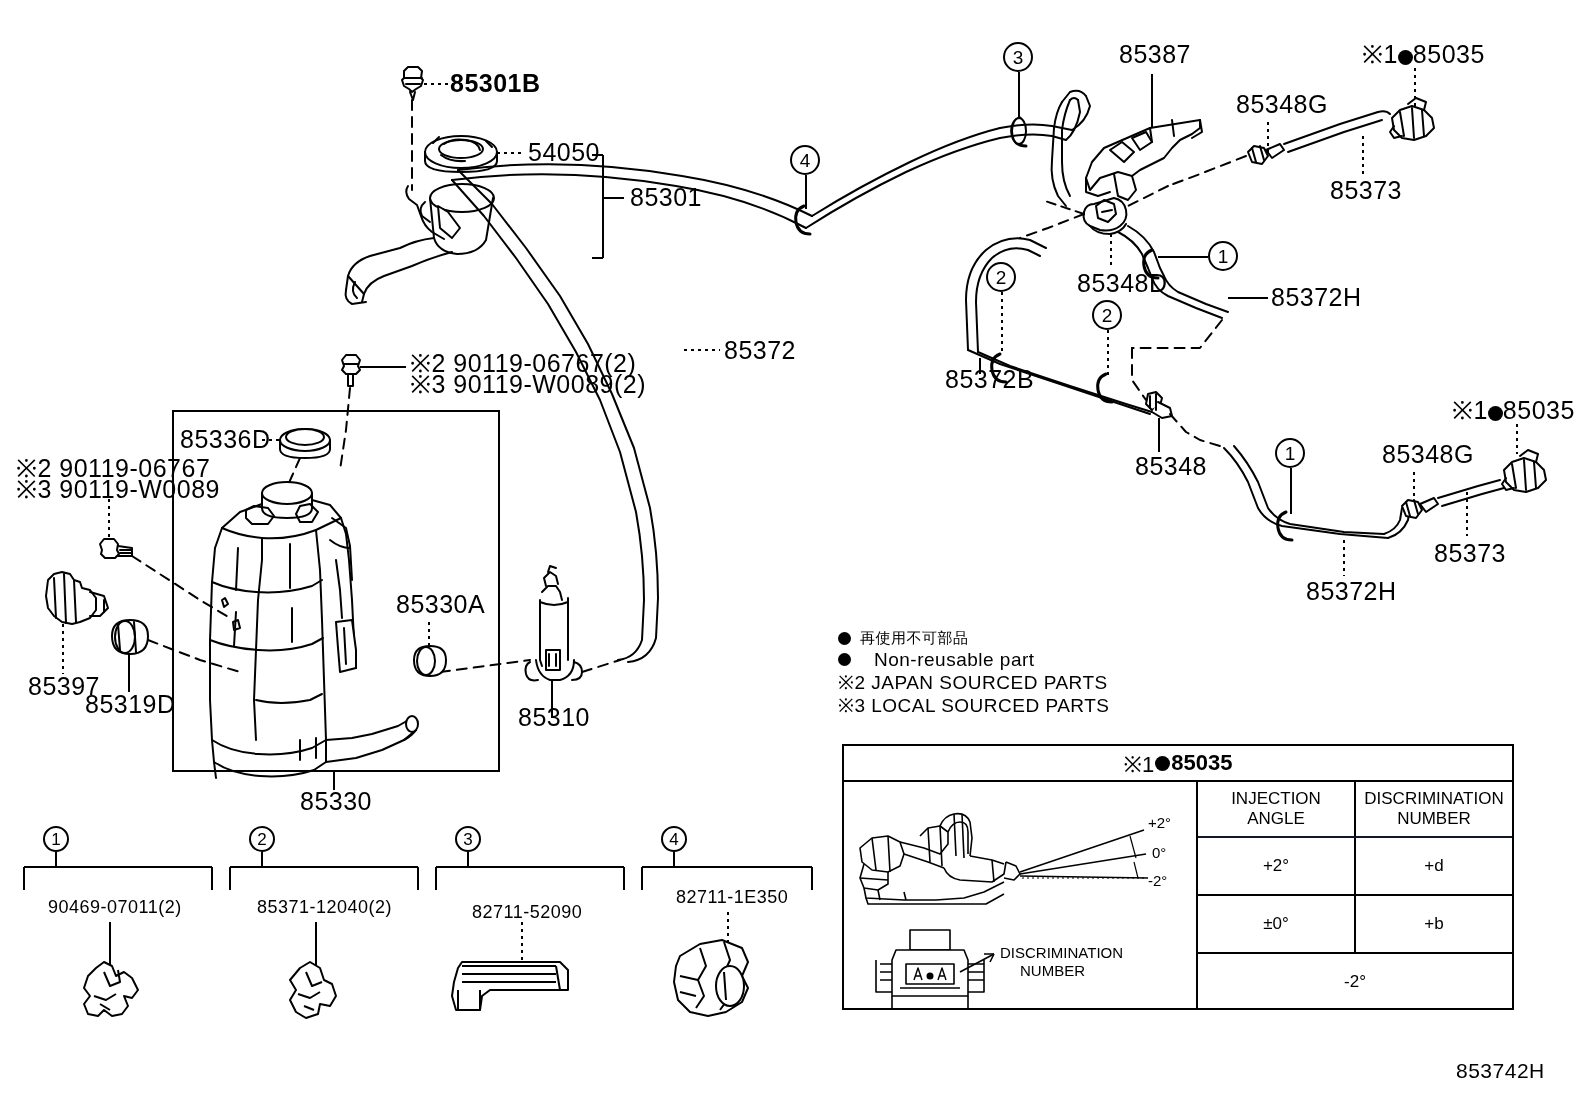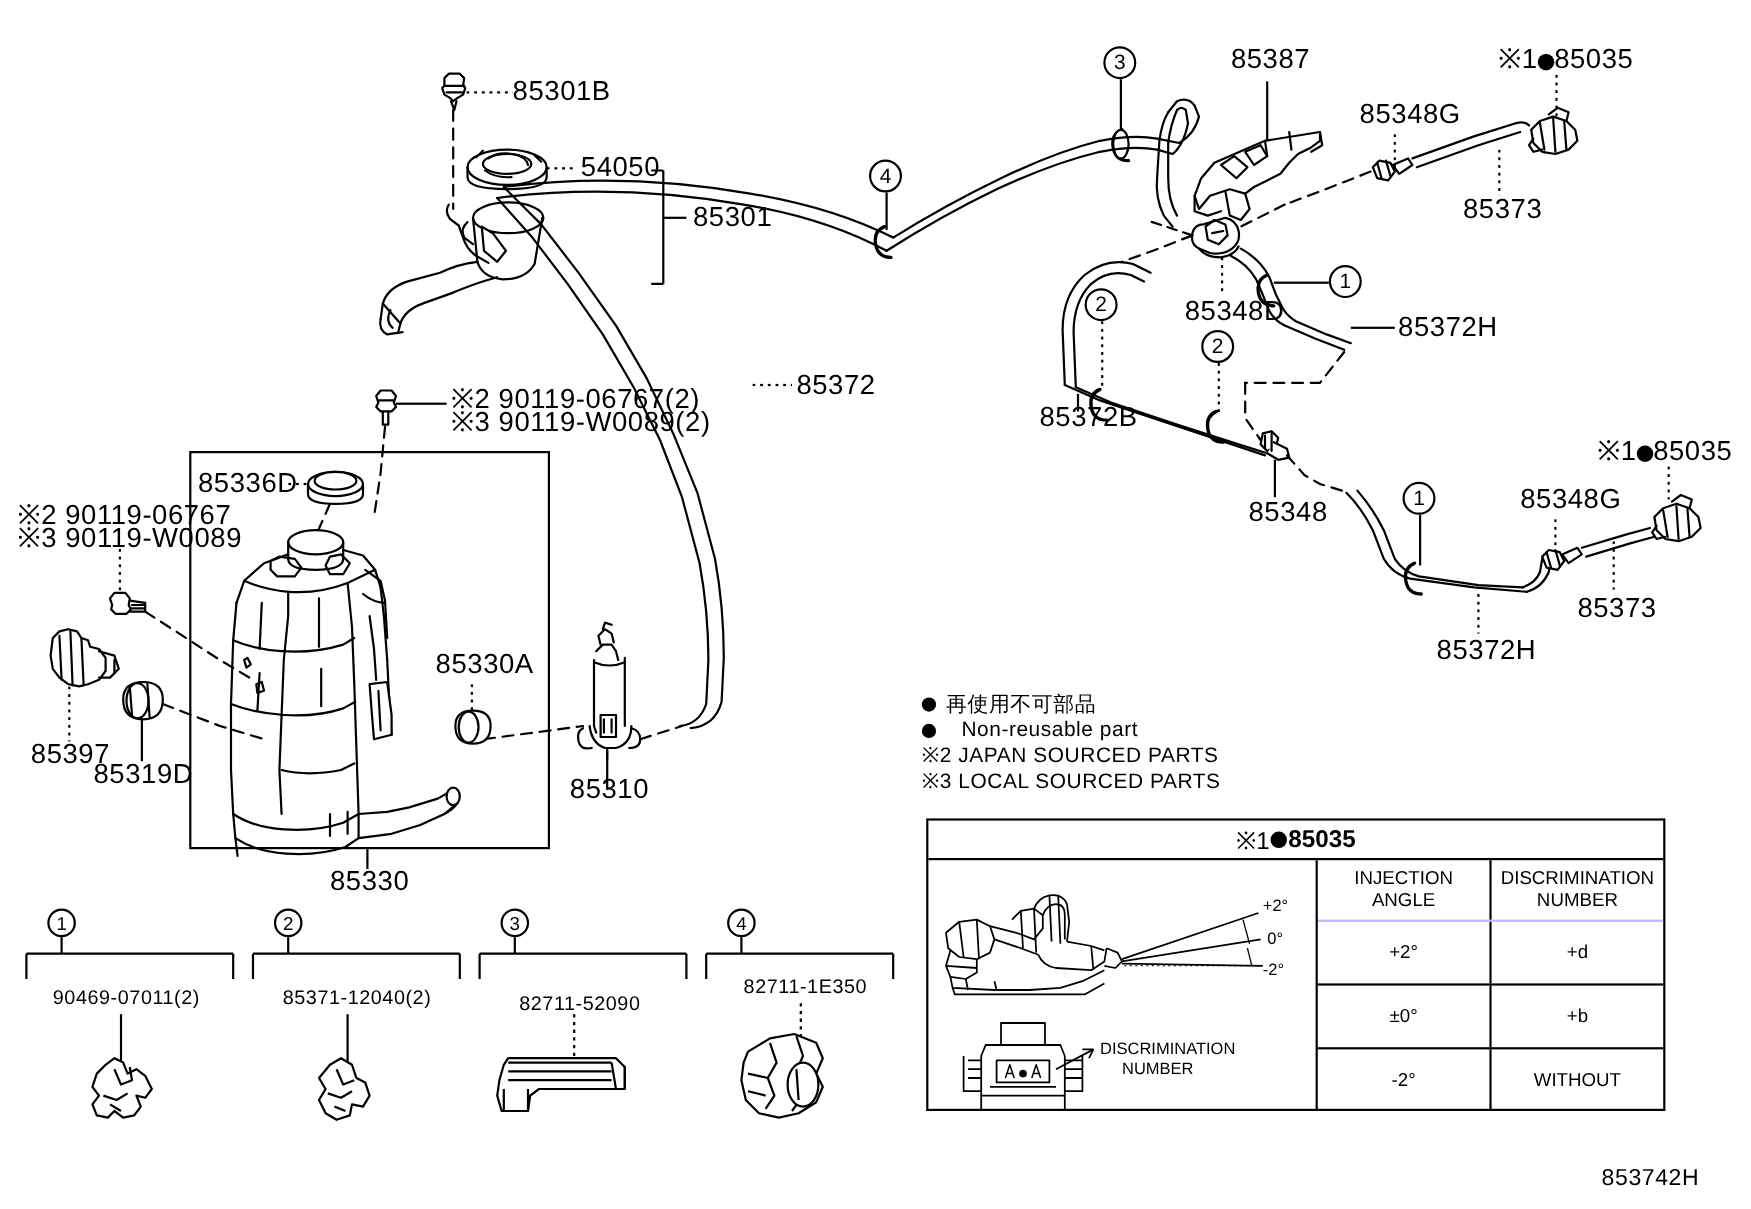--- a/index.html
+++ b/index.html
@@ -19,21 +19,21 @@
   .lbl {
     position: absolute;
     font-family: "Liberation Sans", sans-serif;
     font-size: 18px;
     letter-spacing: 0.5px;
     white-space: nowrap;
     color: #000;
     line-height: 1.1;
   }
   .lbl.big { font-size: 25px; font-weight: 500; }
-  .lbl.jp { font-family: "DejaVu Sans", sans-serif; font-size: 19px; }
+  .lbl.jp { font-family: "DejaVu Sans", sans-serif; font-size: 15px; }
   .lbl.legend { font-size: 19px; }
 
   
   .circ {
     position: absolute;
     width: 30px; height: 30px;
     border: 2px solid #000;
     border-radius: 50%;
     box-sizing: border-box;
     text-align: center;
@@ -97,21 +97,21 @@
   .spec-title {
     height: 34px;
     border-bottom: 2px solid #000;
     display: flex; align-items: center; justify-content: center;
     font-size: 22px;
     font-weight: 500;
   }
   .spec-body { display: flex; height: 228px; }
   .spec-illus { width: 352px; border-right: 2px solid #000; position: relative; }
   .spec-grid { flex: 1; display: flex; flex-direction: column; }
-  .spec-hrow { display: flex; height: 54px; border-bottom: 2px solid #c4b5fd; }
+  .spec-hrow { display: flex; height: 54px; border-bottom: 2px solid #0f172a; }
   .spec-row { display: flex; flex: 1; border-bottom: 2px solid #000; }
   .spec-row:last-child { border-bottom: none; }
   .spec-cell {
     flex: 1;
     display: flex; align-items: center; justify-content: center;
     text-align: center;
     font-size: 17px;
     border-right: 2px solid #000;
     line-height: 1.15;
   }
@@ -512,21 +512,21 @@
 
   <div class="dotln-v" style="left:1516px; top:424px; height:30px;"></div>
 
   <div class="ln vln" style="left:805px; top:175px; height:34px;"></div>
   <div class="ln vln" style="left:1018px; top:72px; height:46px;"></div>
   <div class="ln hln" style="left:1158px; top:256px; width:50px;"></div>
   <div class="dotln-v" style="left:1001px; top:292px; height:62px;"></div>
   <div class="dotln-v" style="left:1107px; top:330px; height:46px;"></div>
   <div class="ln vln" style="left:1290px; top:468px; height:46px;"></div>
 
-  <div class="lbl big" style="left:466px; top:70px;">85301B</div>
+  <div class="lbl big" style="left:450px; top:70px;font-weight:bold;">85301B</div>
   <div class="lbl big" style="left:528px; top:139px;">54050</div>
   <div class="lbl big" style="left:630px; top:184px;">85301</div>
 
   <div class="lbl big" style="left:410px; top:350px;">※2 90119-06767(2)</div>
   <div class="lbl big" style="left:410px; top:371px;">※3 90119-W0089(2)</div>
 
   <div class="lbl big" style="left:16px; top:455px;">※2 90119-06767</div>
   <div class="lbl big" style="left:16px; top:476px;">※3 90119-W0089</div>
 
   <div class="lbl big" style="left:180px; top:426px;">85336D</div>
@@ -661,21 +661,20 @@
         <div class="spec-row">
           <div class="spec-cell">+2°</div>
           <div class="spec-cell">+d</div>
         </div>
         <div class="spec-row">
           <div class="spec-cell">±0°</div>
           <div class="spec-cell">+b</div>
         </div>
         <div class="spec-row">
           <div class="spec-cell">-2°</div>
-          <div class="spec-cell">WITHOUT</div>
         </div>
       </div>
     </div>
   </div>
 
   <div class="lbl" style="left:1456px; top:1040px; font-size:21px;margin-top:19px;">853742H</div>
 
 </div>
 
 </body></html>

